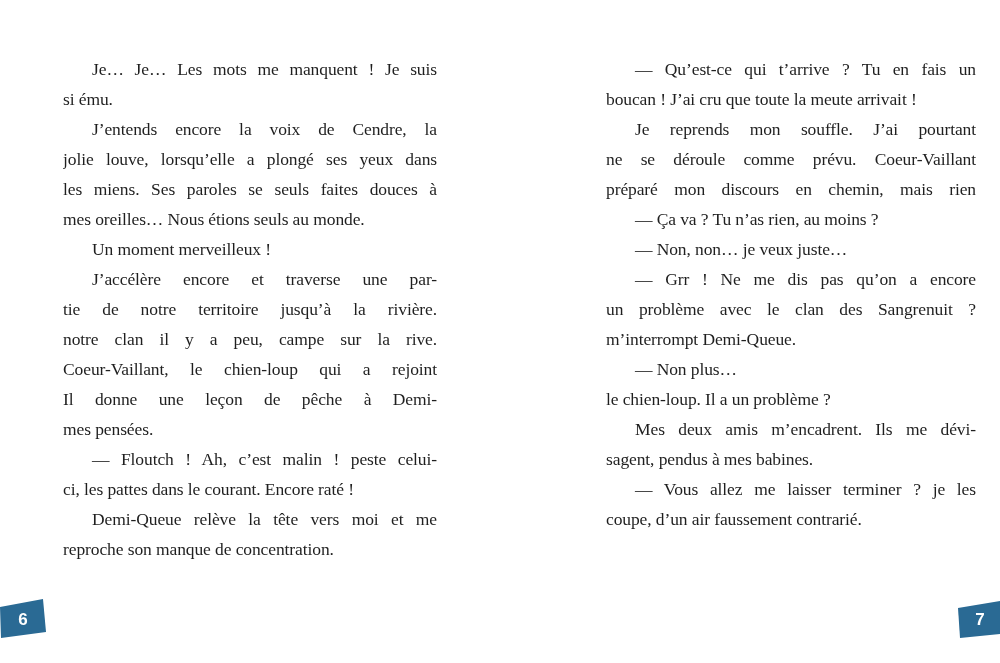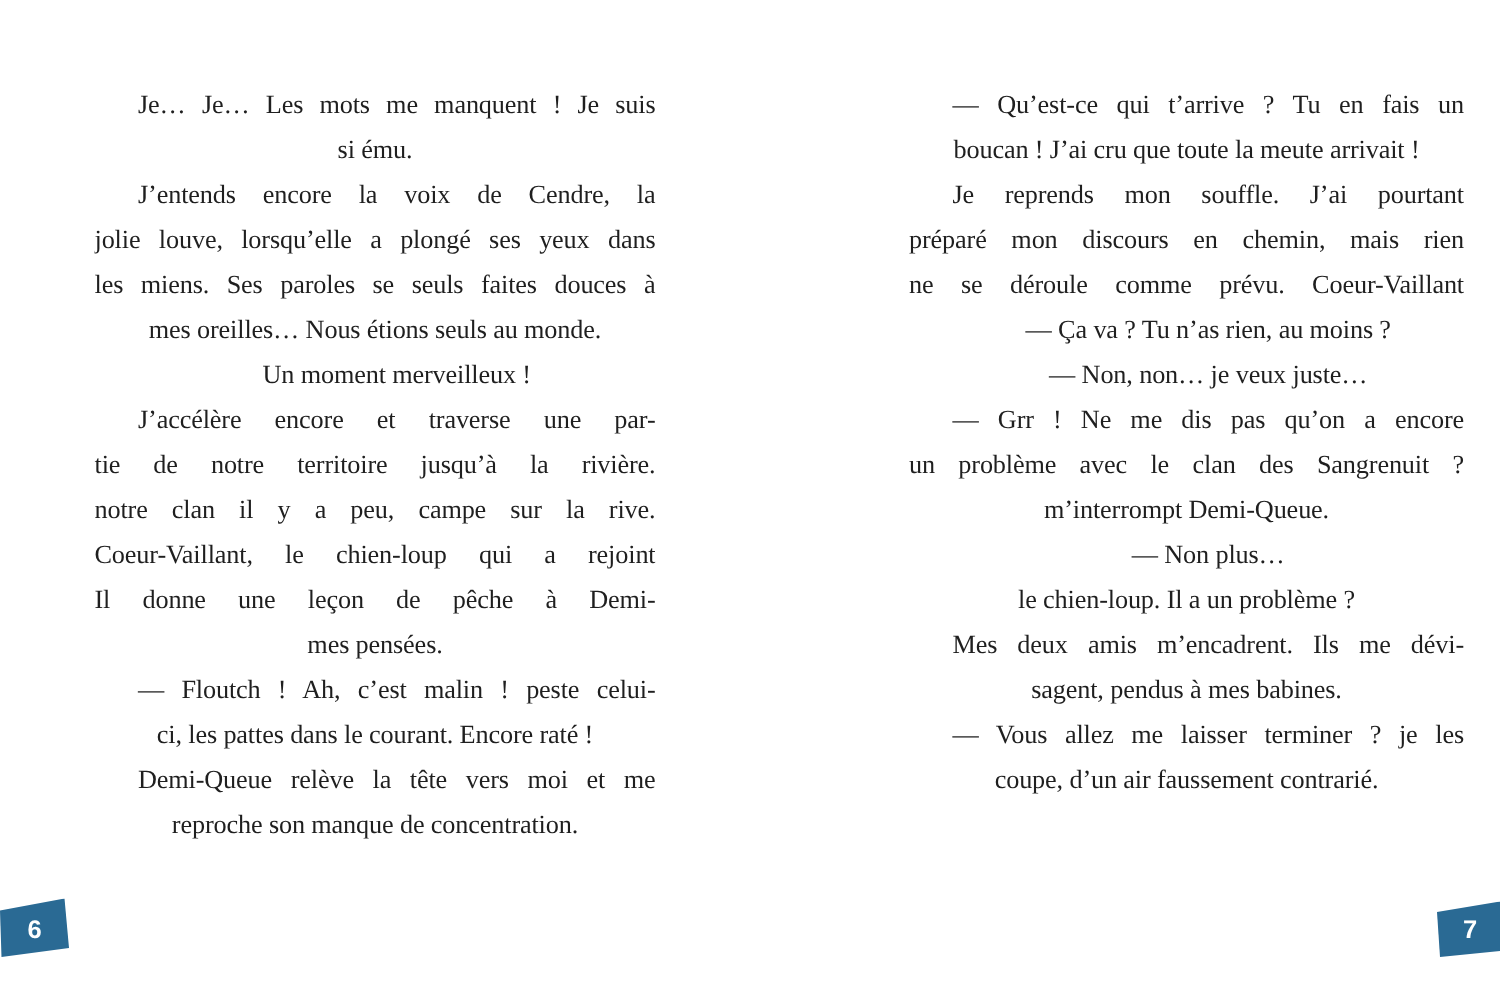--- a/index.html
+++ b/index.html
@@ -18,21 +18,21 @@
   .page-left  .text-block { left: 63px;  width: 374px; }
   .page-right .text-block { left: 62px;  width: 370px; margin-left: 44px; } 
 
   .line {
     height: 30px;
     line-height: 30px;
     font-size: 17.5px;
     color: #1f1f1f;
     letter-spacing: -0.1px;
     overflow: hidden;
-    text-align: center;
+    text-align: left;
   }
   .line.just {
     text-align: justify;
     text-align-last: justify;
   }
   .line.indent { text-indent: 29px; }
 
   .badge {
     position: absolute;
     top: 597px;
@@ -87,22 +87,22 @@
     <div class="badge badge-left">
       <span class="badge-num">6</span>
     </div>
   </div>
 
   <div class="page page-right">
     <div class="text-block">
         <div class="line indent just">— Qu’est-ce qui t’arrive ? Tu en fais un</div>
         <div class="line">boucan ! J’ai cru que toute la meute arrivait !</div>
         <div class="line indent just">Je reprends mon souffle. J’ai pourtant</div>
+        <div class="line just">ne se déroule comme prévu. Coeur-Vaillant</div>
         <div class="line just">préparé mon discours en chemin, mais rien</div>
-        <div class="line just">ne se déroule comme prévu. Coeur-Vaillant</div>
         <div class="line indent">— Ça va ? Tu n’as rien, au moins ?</div>
         <div class="line indent">— Non, non… je veux juste…</div>
         <div class="line indent just">— Grr ! Ne me dis pas qu’on a encore</div>
         <div class="line just">un problème avec le clan des Sangrenuit ?</div>
         <div class="line">m’interrompt Demi-Queue.</div>
         <div class="line indent">— Non plus…</div>
         <div class="line">le chien-loup. Il a un problème ?</div>
         <div class="line indent just">Mes deux amis m’encadrent. Ils me dévi-</div>
         <div class="line">sagent, pendus à mes babines.</div>
         <div class="line indent just">— Vous allez me laisser terminer ? je les</div>

